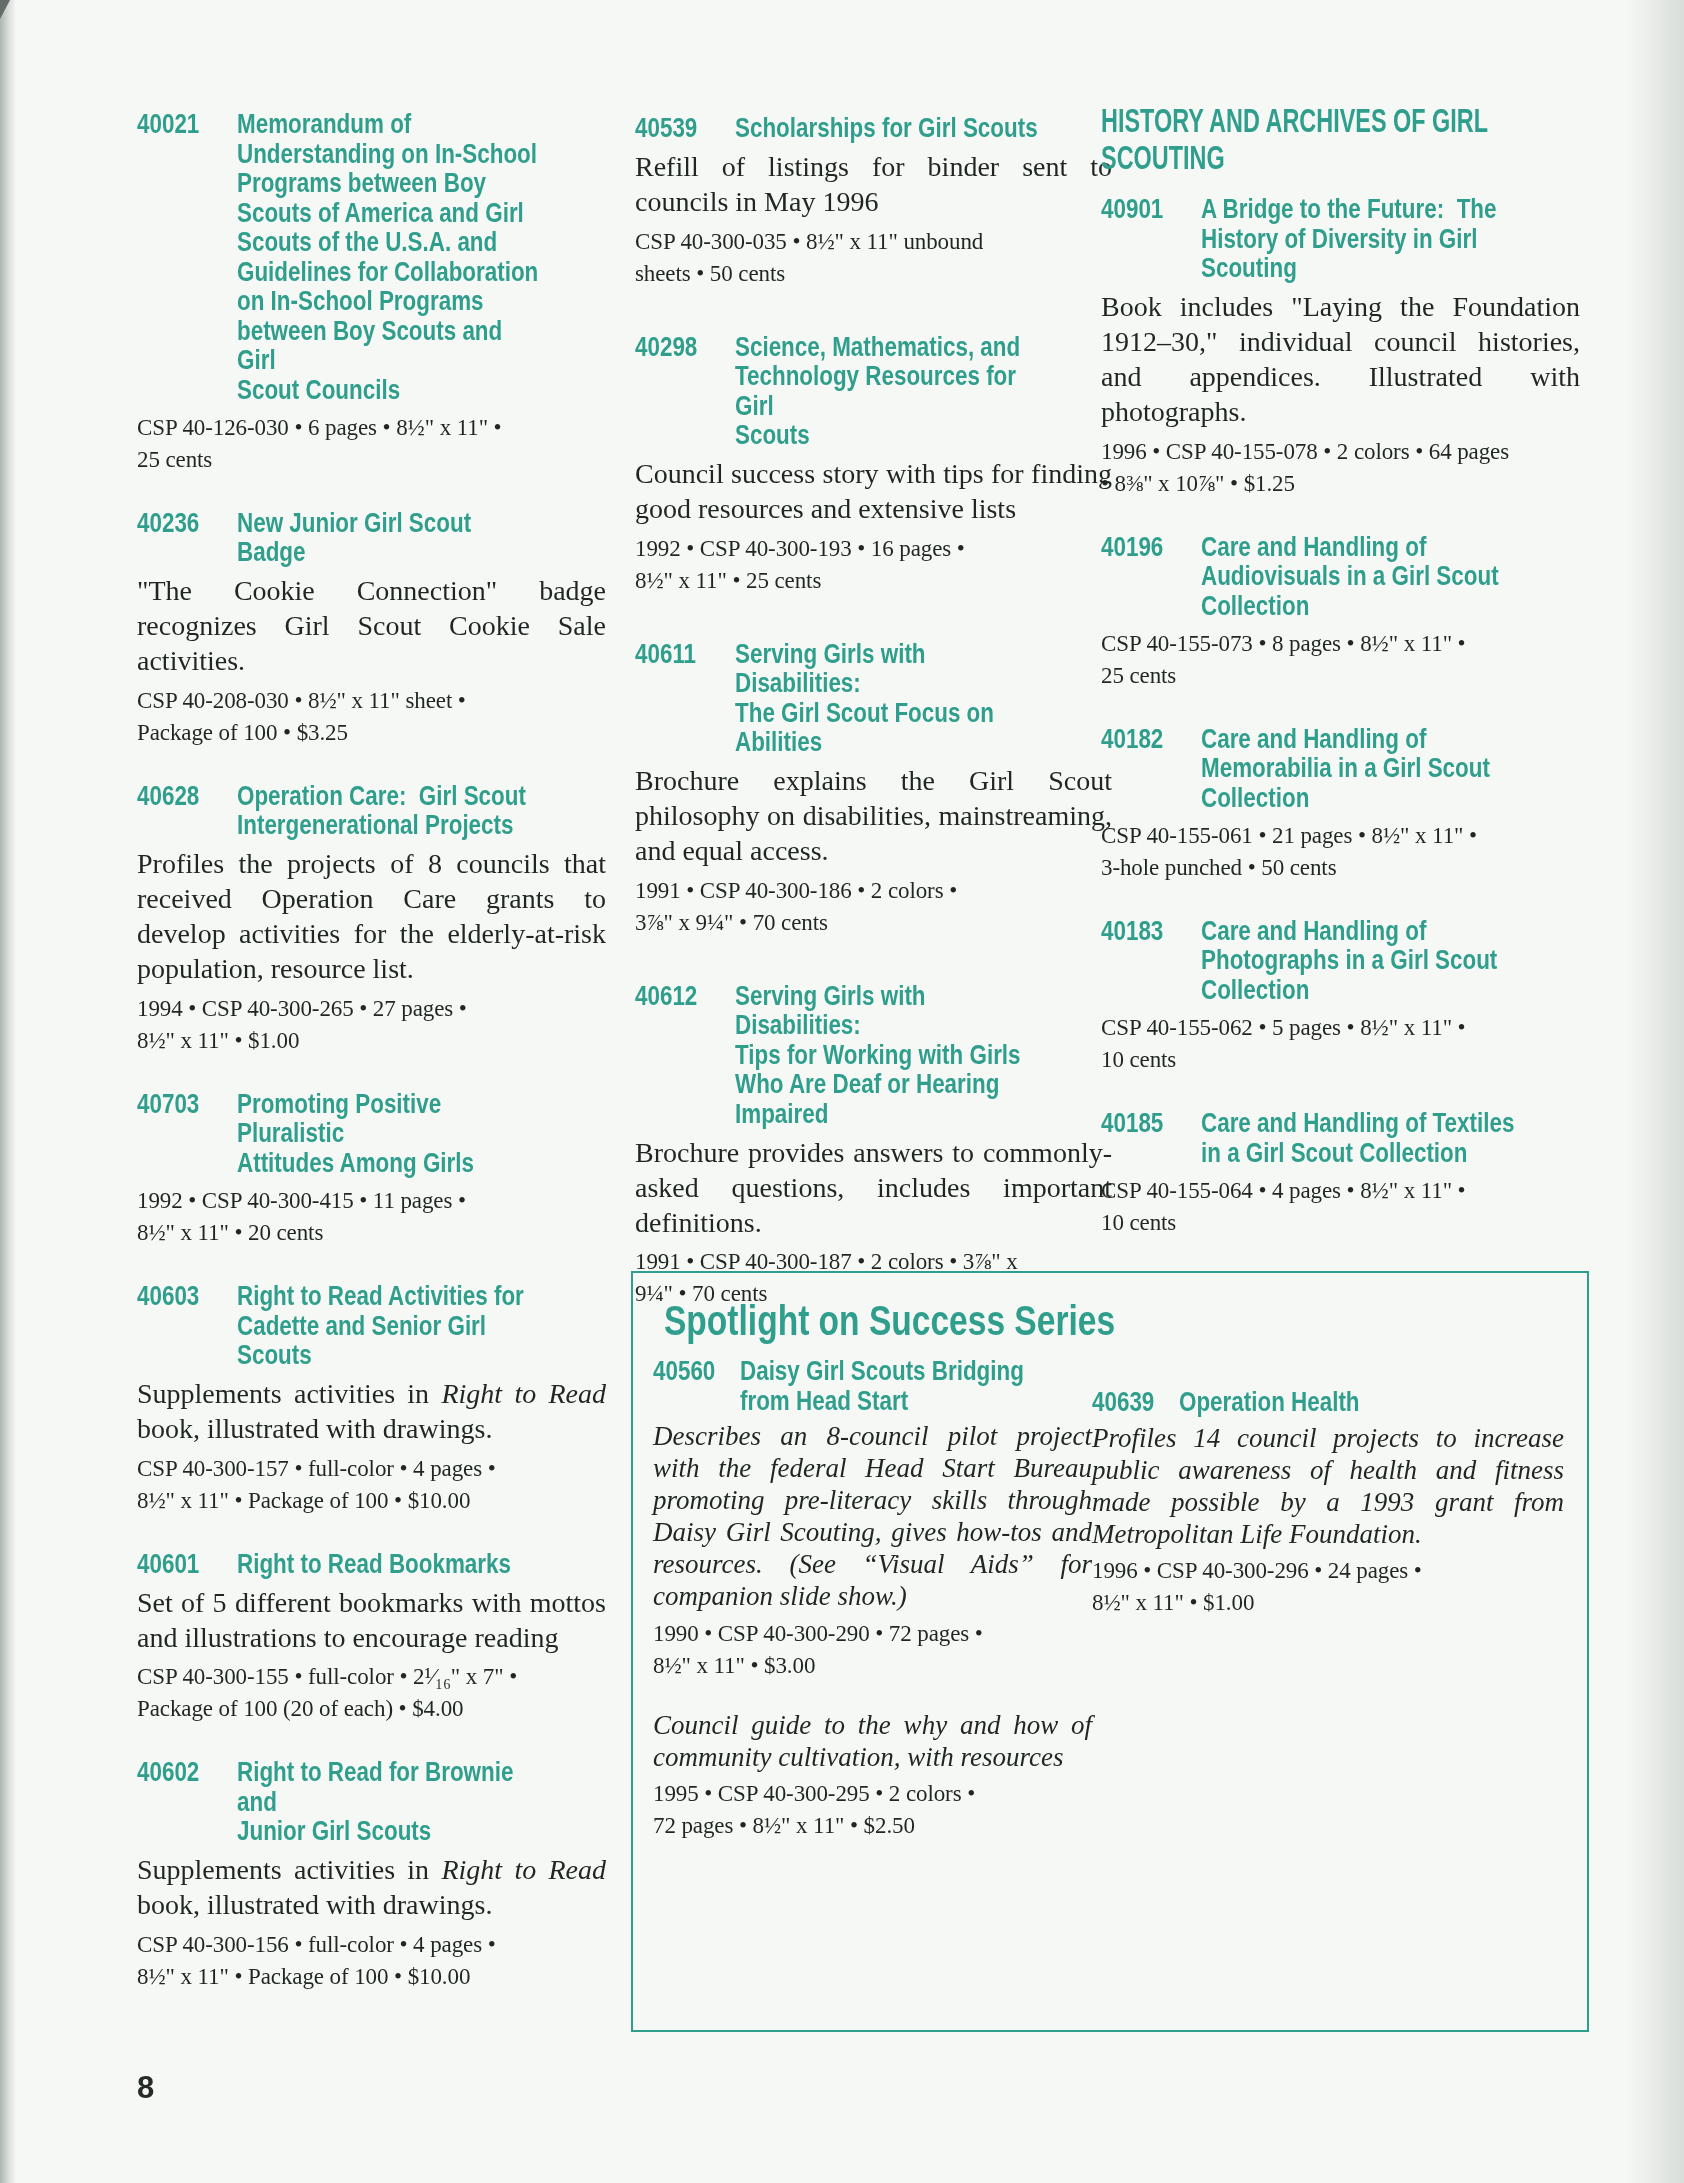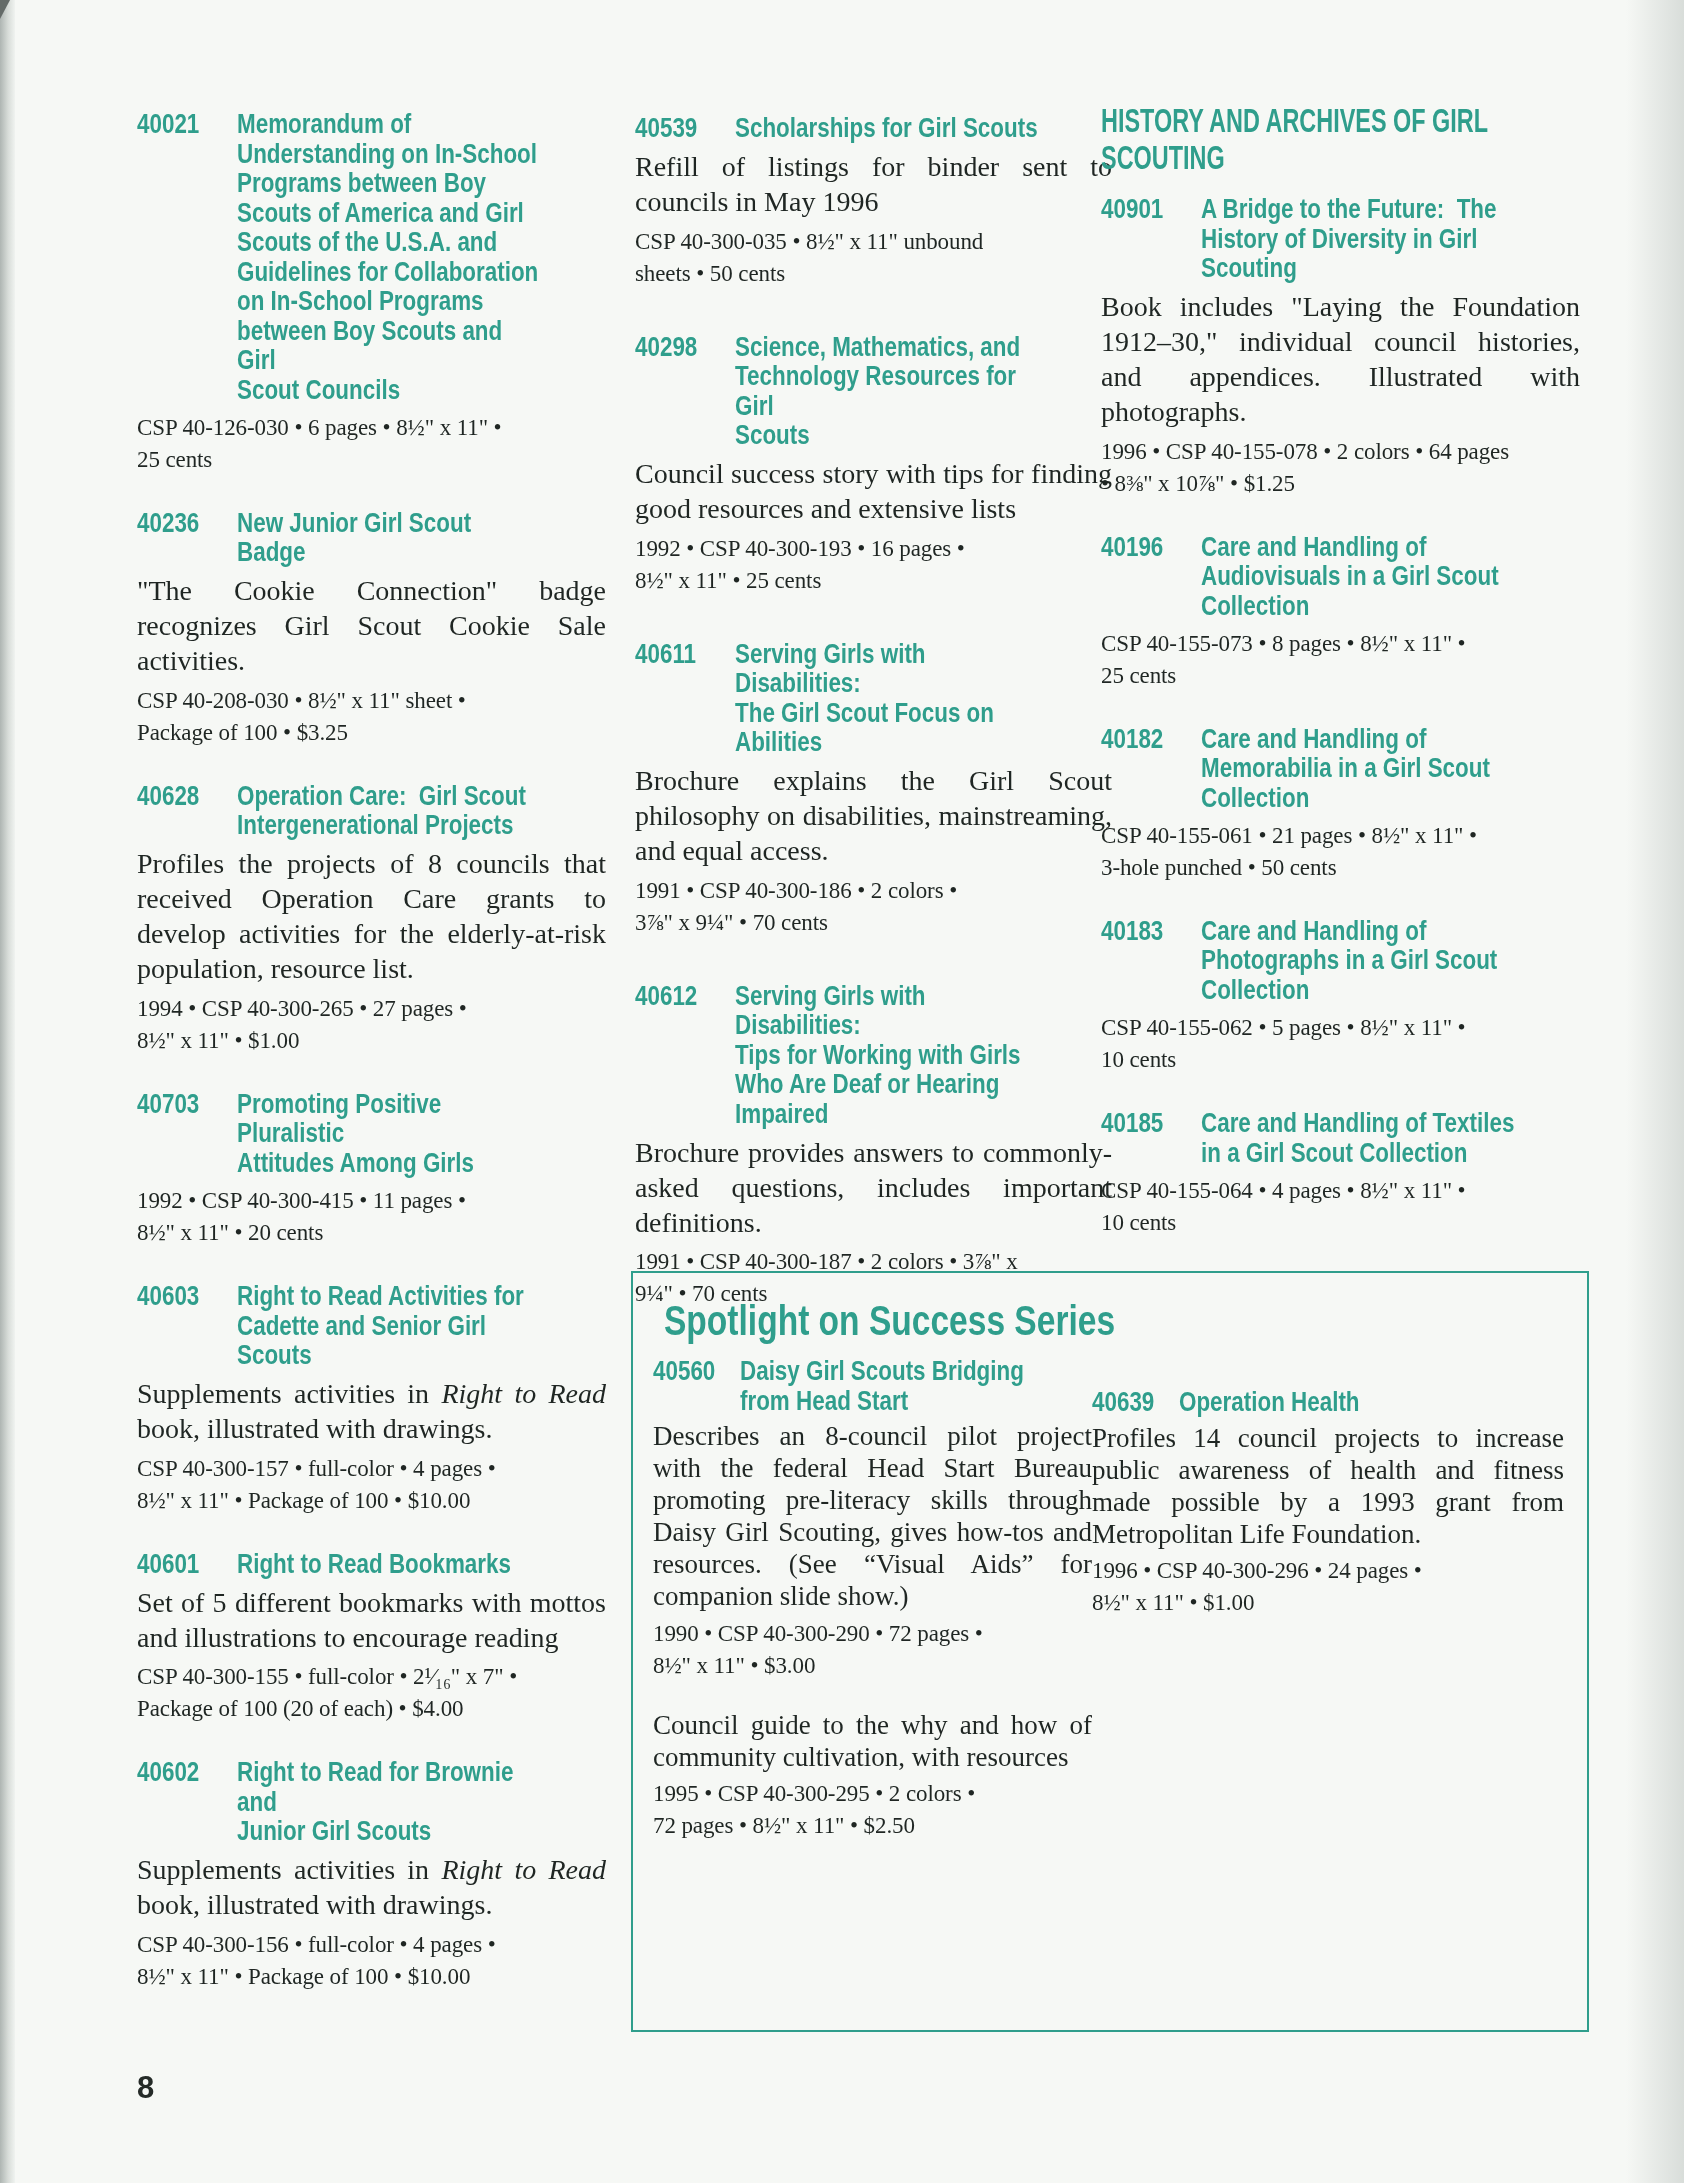--- a/index.html
+++ b/index.html
@@ -42,21 +42,21 @@
   
   .spotlight { position:absolute; left:631px; top:1271px; width:958px; height:761px;
                border:2.7px solid #2f9e8c; box-sizing:border-box; padding:14.7px 23px 10.7px 20px; }
   .sp-title  { font-family:"Liberation Sans","DejaVu Sans",sans-serif; font-weight:bold;
                font-size:43px; line-height:47px; color:#2f9e8c; margin:9.4px 0 13.4px 10.7px;
                transform:scaleX(0.78); transform-origin:left top; width:128%; }
   .sp-cols   { display:flex; }
   .sp-colL   { width:439px; flex:0 0 439px; }
   .sp-colR   { flex:1 1 auto; padding-top:31px; }
   .spotlight .num { flex-basis:87px; }
-  .spotlight .body { font-size:27px; line-height:32px; margin-top:4px; }
+  .spotlight .body { font-size:27px; line-height:32px; margin-top:4px;font-style:italic; }
   .spotlight .specs { margin-top:5.4px; }
   .spotlight .entry { margin-bottom:27px; }
 
   .pageno { position:absolute; left:137px; top:2070px;
             font-family:"Liberation Sans","DejaVu Sans",sans-serif; font-weight:bold;
             font-size:31px; color:#252b28; }
 </style>
 </head>
 <body>
 

